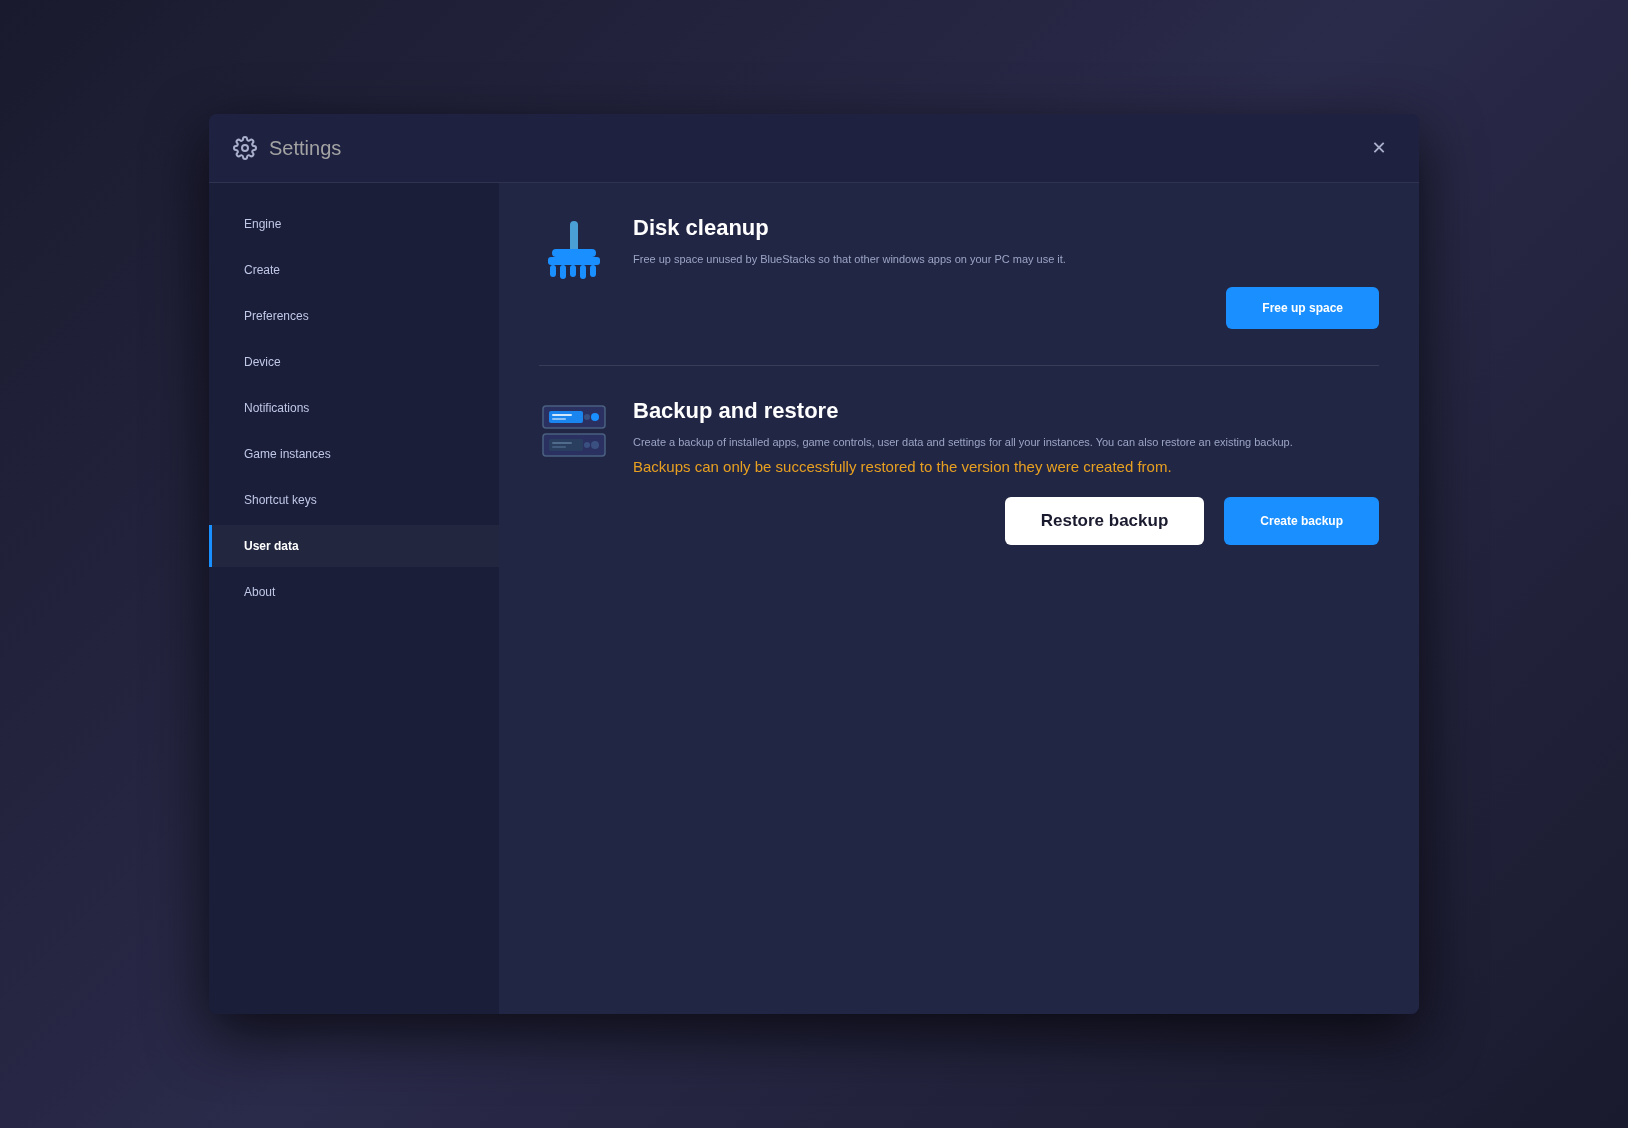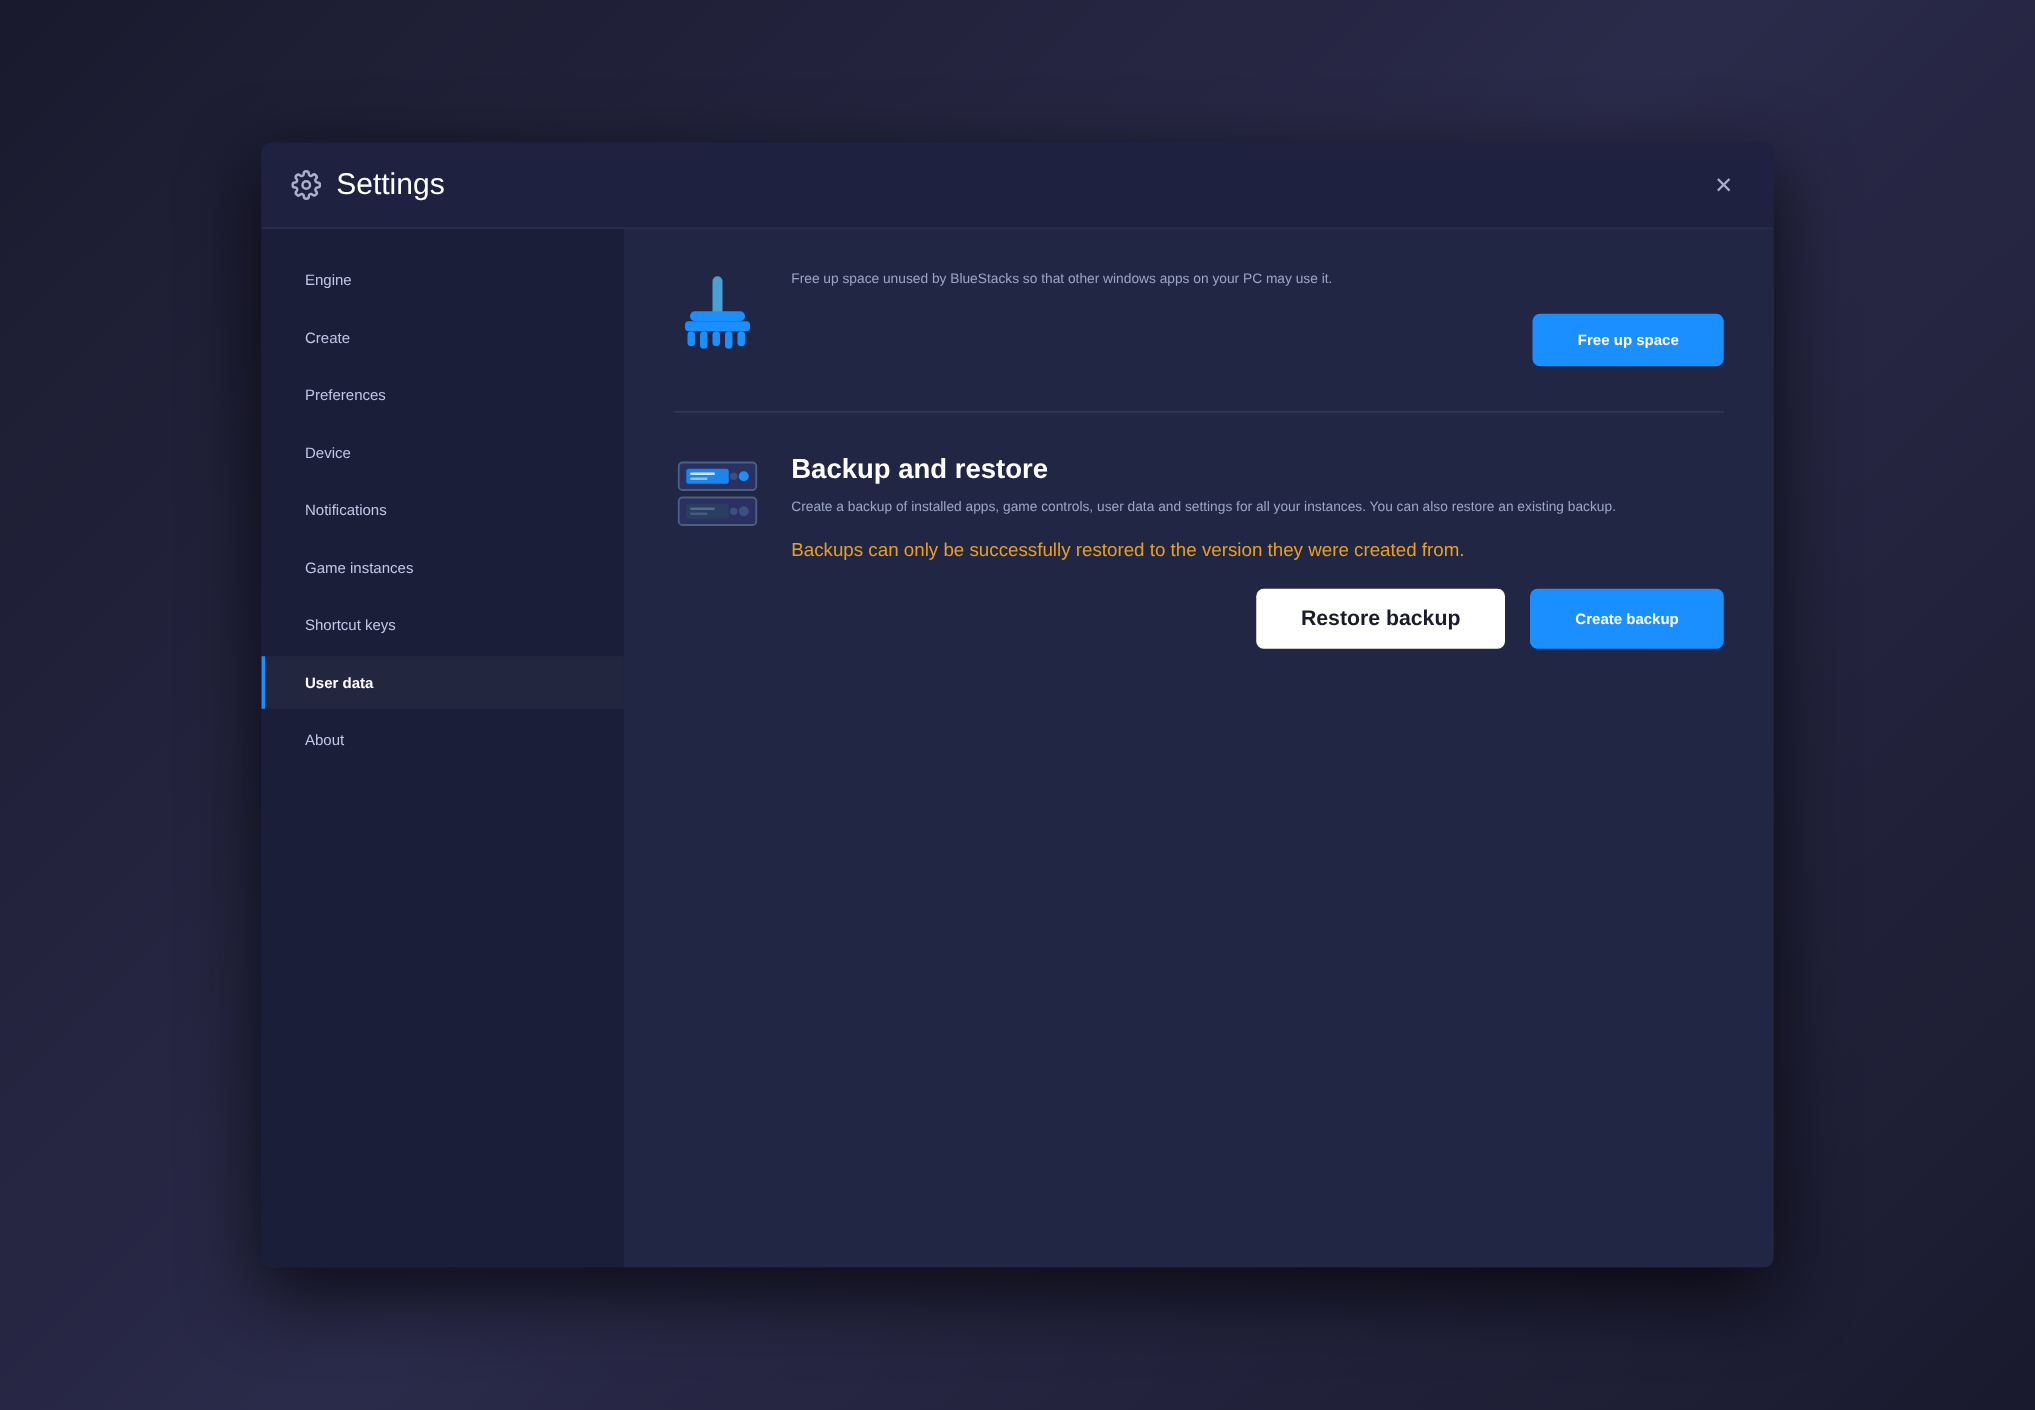--- a/index.html
+++ b/index.html
@@ -51,23 +51,23 @@
       gap: 12px;
     }
 
     .gear-icon {
       width: 24px;
       height: 24px;
       color: #aab0cc;
     }
 
     .title-text {
-      font-size: 24px;
+      font-size: 20px;
       font-weight: 400;
-      color: #ffffff;
+      color: #a3a3a3;
     }
 
     .close-btn {
       width: 32px;
       height: 32px;
       display: flex;
       align-items: center;
       justify-content: center;
       cursor: pointer;
       color: #aab0cc;
@@ -198,21 +198,21 @@
       display: flex;
       gap: 20px;
       justify-content: flex-end;
       margin-top: 18px;
     }
 
     .warning-text {
       color: #e8a020;
       font-size: 15px;
       line-height: 1.6;
-      margin-top: 14px;
+      margin-top: 4px;
     }
   </style>
 </head>
 <body>
 
 <div class="bg-overlay"></div>
 
 <div class="modal-wrapper">
 
   <div class="title-bar">
@@ -274,20 +274,21 @@
               <rect x="4" y="38" width="52" height="8" rx="3" fill="#1a8fff"></rect>
 
               <rect x="6" y="46" width="6" height="12" rx="3" fill="#1a8fff"></rect>
               <rect x="16" y="46" width="6" height="14" rx="3" fill="#1a8fff"></rect>
               <rect x="26" y="46" width="6" height="12" rx="3" fill="#1a8fff"></rect>
               <rect x="36" y="46" width="6" height="14" rx="3" fill="#1a8fff"></rect>
               <rect x="46" y="46" width="6" height="12" rx="3" fill="#1a8fff"></rect>
             </svg>
           </div>
           <div class="section-text">
+            <div class="section-title">Disk cleanup</div>
             <div class="section-desc">Free up space unused by BlueStacks so that other windows apps on your PC may use it.</div>
             <div class="section-actions">
               <button class="btn-blue">Free up space</button>
             </div>
           </div>
         </div>
       </div>
 
       <div class="divider"></div>
 

